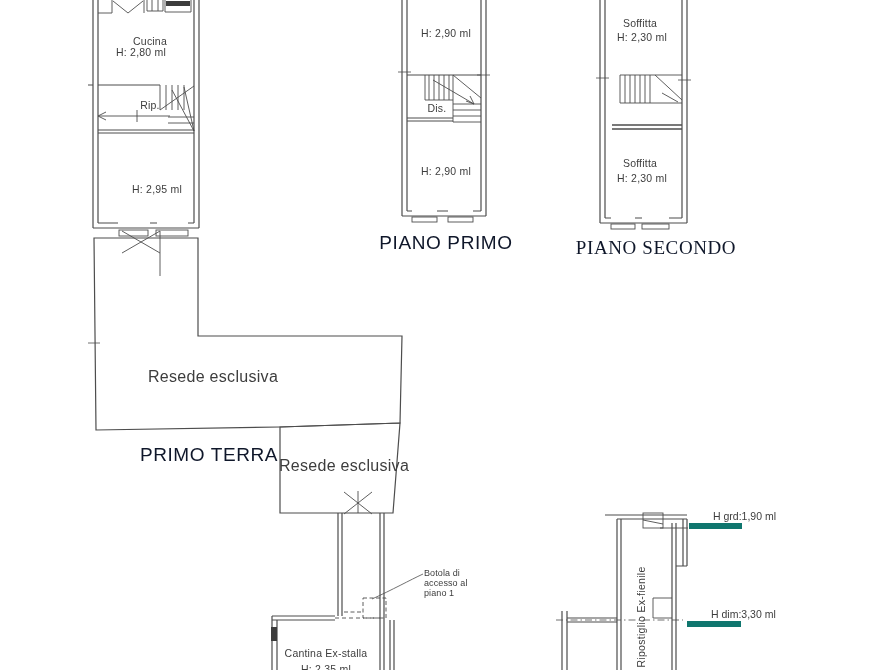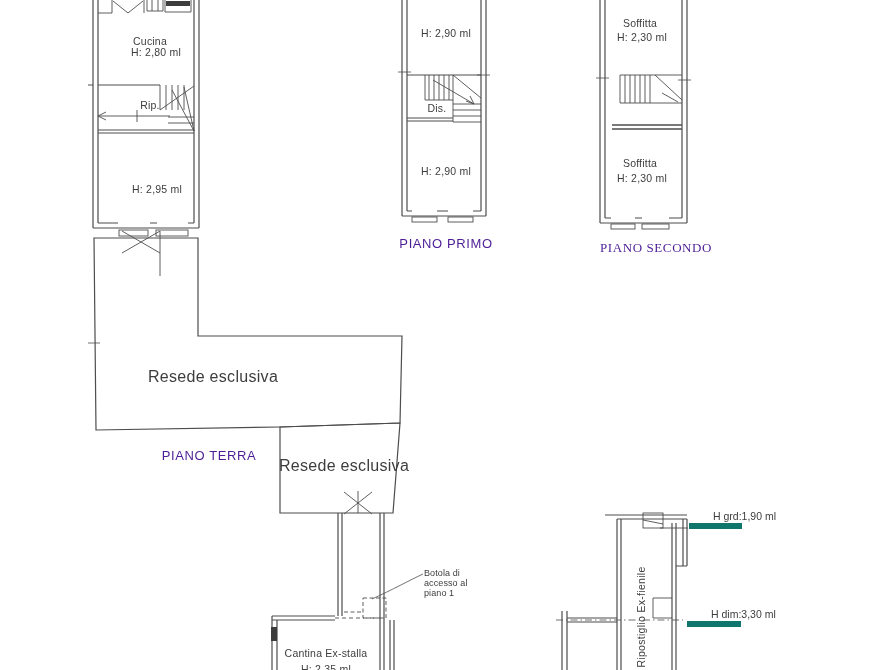--- a/index.html
+++ b/index.html
@@ -5,21 +5,21 @@
   html,body{margin:0;padding:0;background:#ffffff;}
   #canvas{
     position:relative;width:893px;height:670px;background:#ffffff;overflow:hidden;
     font-family:"Liberation Sans", sans-serif;color:#3d3d3d;
   }
   #linework{position:absolute;left:0;top:0;}
   .lbl{position:absolute;white-space:nowrap;color:#3d3d3d;}
   .ctr{transform:translate(-50%,-50%);}
   .t-sm{font-size:10.5px;letter-spacing:.2px;}
   .t-md{font-size:16px;letter-spacing:.3px;}
-  .t-lg{font-size:13px;letter-spacing:.6px;color:#4c1d95;}
+  .t-lg{font-size:19px;letter-spacing:.6px;color:#0f172a;}
   .t-xs{font-size:9px;line-height:10px;letter-spacing:.1px;}
   .t-v{transform:translate(-50%,-50%) rotate(-90deg);font-size:10.5px;letter-spacing:.3px;}
   .dim-abbr{border-bottom:6px solid #0f766e;padding-bottom:1px;padding-left:24px;}
   .dim-val{text-align:right;}
   .dim{font-size:10.5px;}
 </style>
 </head>
 <body>
 
 <div id="canvas">
@@ -139,36 +139,36 @@
       </g>
       <path d="M612,125 H682 M612,129 H682" stroke-width="1.4"></path>
       <g stroke-width="0.9">
         <rect x="611" y="224" width="24" height="5"></rect>
         <rect x="642" y="224" width="27" height="5"></rect>
       </g>
     </g>
   </svg>
 
   <div class="lbl ctr t-sm" style="left:150px;top:41px;">Cucina</div>
-  <div class="lbl ctr t-sm" style="left:156px;top:52px;">H: 2,80 ml</div>
+  <div class="lbl ctr t-sm" style="left:141px;top:52px;">H: 2,80 ml</div>
   <div class="lbl ctr t-sm" style="left:150px;top:105px;">Rip.</div>
   <div class="lbl ctr t-sm" style="left:157px;top:189px;">H: 2,95 ml</div>
 
   <div class="lbl ctr t-sm" style="left:446px;top:33px;">H: 2,90 ml</div>
   <div class="lbl ctr t-sm" style="left:437px;top:108px;">Dis.</div>
   <div class="lbl ctr t-sm" style="left:446px;top:171px;">H: 2,90 ml</div>
 
   <div class="lbl ctr t-sm" style="left:640px;top:23px;">Soffitta</div>
   <div class="lbl ctr t-sm" style="left:642px;top:37px;">H: 2,30 ml</div>
   <div class="lbl ctr t-sm" style="left:640px;top:163px;">Soffitta</div>
   <div class="lbl ctr t-sm" style="left:642px;top:178px;">H: 2,30 ml</div>
 
   <div class="lbl ctr t-lg" style="left:446px;top:243px;">PIANO PRIMO</div>
   <div class="lbl ctr t-lg" style="left:656px;top:248px;font-family:Liberation Serif, serif;">PIANO SECONDO</div>
-  <div class="lbl ctr t-lg" style="left:209px;top:455px;">PIANO TERRA</div>
+  <div class="lbl ctr t-lg" style="left:209px;top:455px;">PRIMO TERRA</div>
 
   <div class="lbl ctr t-md" style="left:213px;top:377px;">Resede esclusiva</div>
   <div class="lbl ctr t-md" style="left:344px;top:466px;">Resede esclusiva</div>
 
   <div class="lbl t-xs" style="left:424px;top:568px;">
     <div>Botola di</div>
     <div>accesso al</div>
     <div>piano 1</div>
   </div>
 

